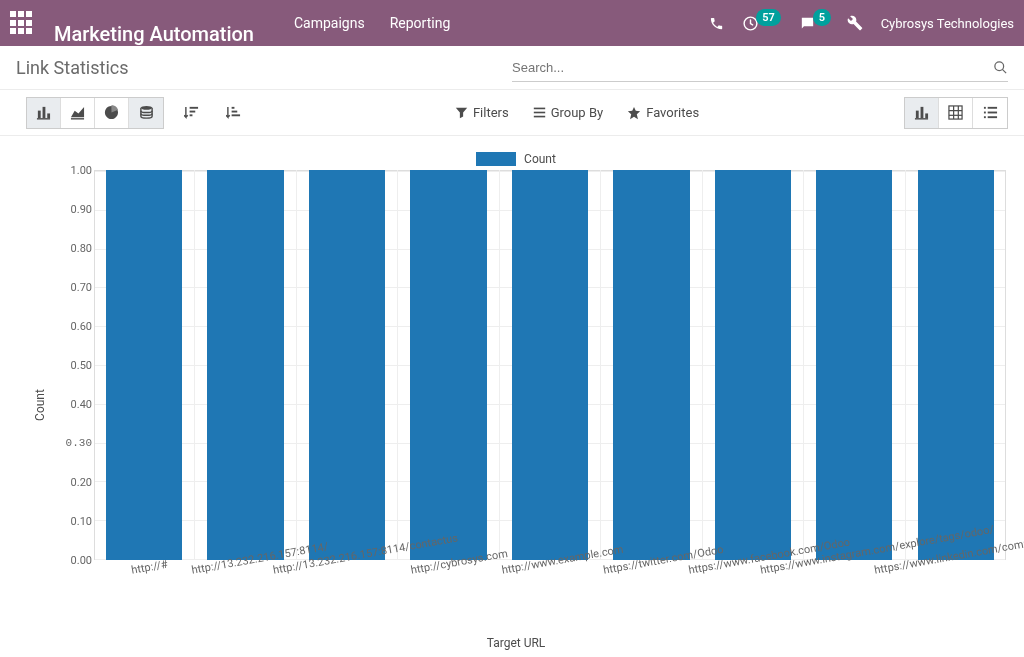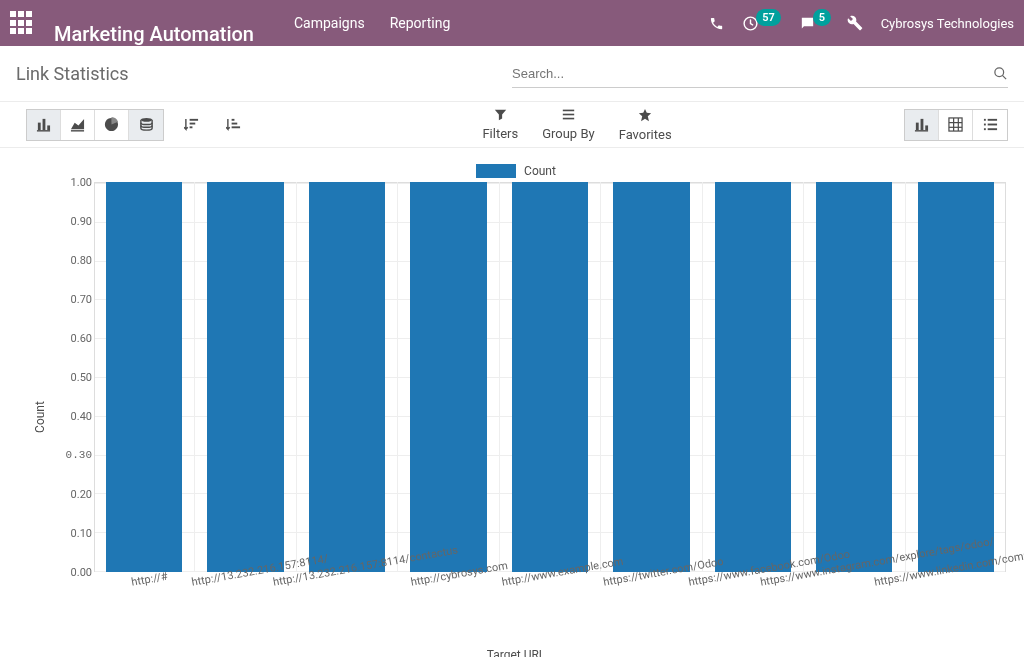--- a/index.html
+++ b/index.html
@@ -13,38 +13,38 @@
 .nav-links { display: flex; gap: 25px; justify-content: center; }
 .nav-links a { color: #fff; text-decoration: none; font-size: 14px; }
 .nav-right { margin-left: auto; display: flex; align-items: center; gap: 18px; }
 .sysicon { display: inline-flex; align-items: center; position: relative; cursor: pointer; }
 .badge { background: #00a09d; color: #fff; border-radius: 10px; padding: 2px 6px; font-size: 11px; font-weight: 600; margin-left: -3px; position: relative; top: -6px; }
 .avatar { width: 26px; height: 26px; border-radius: 50%; background: radial-gradient(circle at 35% 35%, #e8c8a8 40%, #6b4a3a 44%); margin-right: 6px; }
 .company, .user { color: #fff; font-size: 13px; }
 .user-wrap { display: flex; align-items: center; }
 
 
-.row2 { display: flex; align-items: center; height: 56px; padding: 0 16px; border-bottom: 1px solid #ececec; }
+.row2 { display: flex; align-items: center; height: 44px; padding: 0 16px; border-bottom: 1px solid #ececec; }
 .breadcrumb { font-size: 18px; color: #6b6b6b; }
 .search-wrap { margin-left: auto; flex: 0 0 50%; position: relative; border-bottom: 1px solid #ccc; display: flex; align-items: center; }
 .search-wrap input { border: none; outline: none; width: 100%; padding: 6px 0; font-size: 13px; }
 .search-wrap .mag { color: #666; font-size: 15px; margin-left: 6px; }
 
 
 .row3 { display: flex; align-items: center; height: 46px; padding: 0 16px; border-bottom: 1px solid #ececec; }
 .measures-btn { background: #00a09d; color: #fff; border: none; padding: 7px 14px; font-size: 12px; font-weight: 600; letter-spacing: .3px; cursor: pointer; display: inline-flex; align-items: center; gap: 6px; }
 .measures-btn .caret { width: 0; height: 0; border-top: 4px solid transparent; border-bottom: 4px solid transparent; border-left: 5px solid #fff; }
 .chart-type-group { display: inline-flex; margin-left: 10px; border: 1px solid #ccc; }
 .ct-btn { width: 34px; height: 30px; display: inline-flex; align-items: center; justify-content: center; background: #fff; cursor: pointer; border-right: 1px solid #ddd; }
 .ct-btn:last-child { border-right: none; }
 .ct-btn.active { background: #e9ecef; }
 .sort-group { display: inline-flex; margin-left: 10px; gap: 8px; }
 .sort-group .ct-btn { border: none; background: transparent; }
 .filters-group { margin-left: auto; display: inline-flex; gap: 24px; align-items: center; color: #4c4c4c; }
-.fg-item { display: inline-flex; align-items: center; gap: 5px; cursor: pointer; font-size: 13px; flex-direction: column; }
+.fg-item { display: inline-flex; align-items: center; gap: 5px; cursor: pointer; font-size: 13px; }
 .view-switch { margin-left: auto; display: inline-flex; border: 1px solid #ccc; }
 .vs-btn { width: 34px; height: 30px; display: inline-flex; align-items: center; justify-content: center; background: #fff; cursor: pointer; border-right: 1px solid #ddd; }
 .vs-btn:last-child { border-right: none; }
 .vs-btn.active { background: #e9ecef; }
 .spacer-flex { flex: 1; }
 
 
 .chart-wrap { padding: 10px 10px 0 10px; margin-left: 8px; }
 .legend { text-align: center; margin: 6px 0 4px 0; font-size: 12px; color: #4c4c4c; display: flex; justify-content: center; align-items: center; gap: 8px; }
 .legend-swatch { width: 40px; height: 14px; background: #1f77b4; display: inline-block; }

